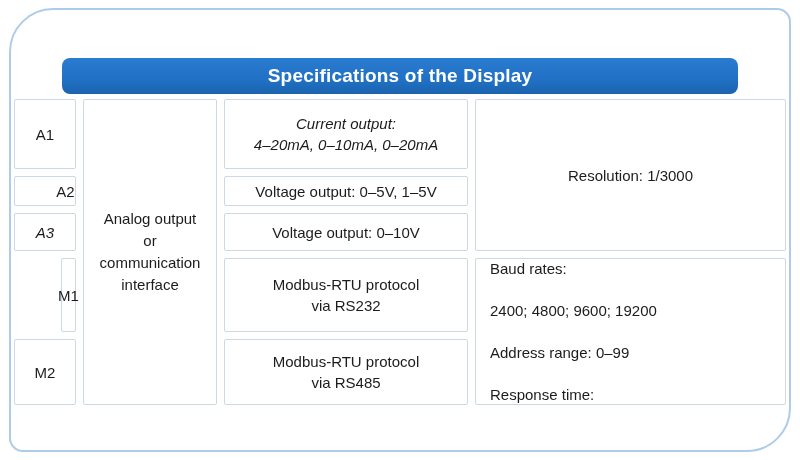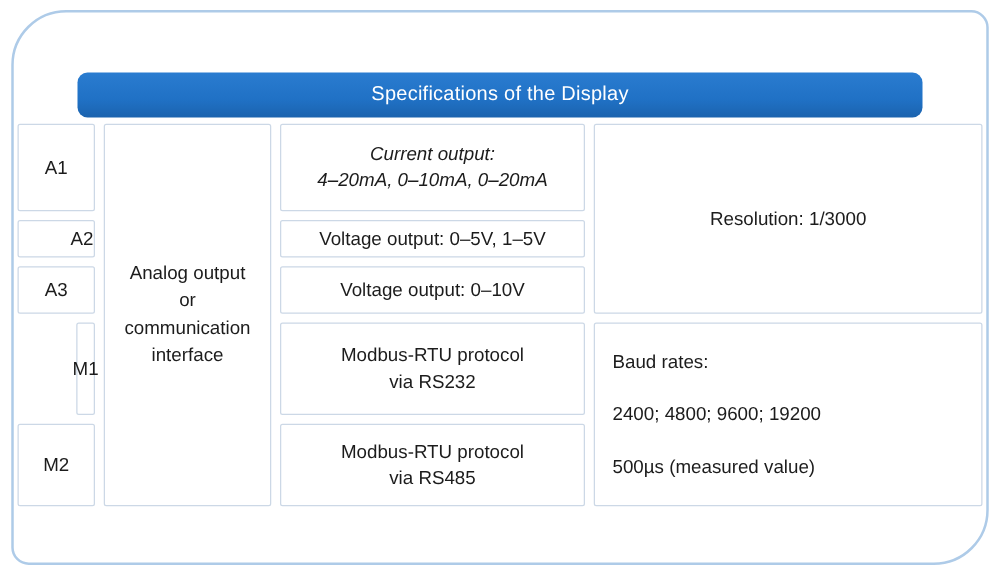--- a/index.html
+++ b/index.html
@@ -33,22 +33,22 @@
     width:676px;
     height:36px;
     background:linear-gradient(180deg,#2a7cd0 0%, var(--header-bg) 60%, #1b63ae 100%);
     border-radius:8px;
     display:flex;
     align-items:center;
     justify-content:center;
   }
   .title-bar span{
     color:var(--header-text);
-    font-size:16px;
-    font-weight:normal;
+    font-size:19px;
+    font-weight:bold;
     letter-spacing:.2px;
   }
   .grid{
     margin-top:5px;
     width:772px;
     display:grid;
     grid-template-columns:62px 134px 244px 1fr;
     grid-template-rows:70px 30px 38px 74px 66px;
     gap:7px;
     grid-template-areas:
@@ -65,21 +65,21 @@
     display:flex;
     align-items:center;
     justify-content:center;
     text-align:center;
     font-size:15px;
     line-height:21px;
     color:var(--text);
     white-space:pre-line;
     padding:2px 4px;
   }
-  .r1{grid-area:r1;} .r2{grid-area:r2;padding-left:45px;} .r3{grid-area:r3;}
+  .r1{grid-area:r1;} .r2{grid-area:r2;padding-left:45px;} .r3{grid-area:r3;font-style:italic;}
   .r4{grid-area:r4;margin-left:47px;} .r5{grid-area:r5;}
   .grp{grid-area:grp; line-height:22px;}
   .c1{grid-area:c1;font-style:italic;} .c2{grid-area:c2;text-align:center;} .c3{grid-area:c3;}
   .c4{grid-area:c4;} .c5{grid-area:c5;}
   .res{grid-area:res;}
   .comm{
     grid-area:comm;
     flex-direction:column;
     align-items:flex-start;
     justify-content:center;
@@ -118,17 +118,18 @@
     <div class="cell c4">Modbus-RTU protocol
 via RS232</div>
     <div class="cell c5">Modbus-RTU protocol
 via RS485</div>
 
     <div class="cell res">Resolution: 1/3000</div>
 
     <div class="cell comm">
       <div>Baud rates:</div>
       <div>2400; 4800; 9600; 19200</div>
-      <div>500µs (measured value)</div>
+      <div>Address range: 0–99</div>
+      <div>Response time:</div>
     </div>
 
   </div>
 </div>
 
 </body></html>

